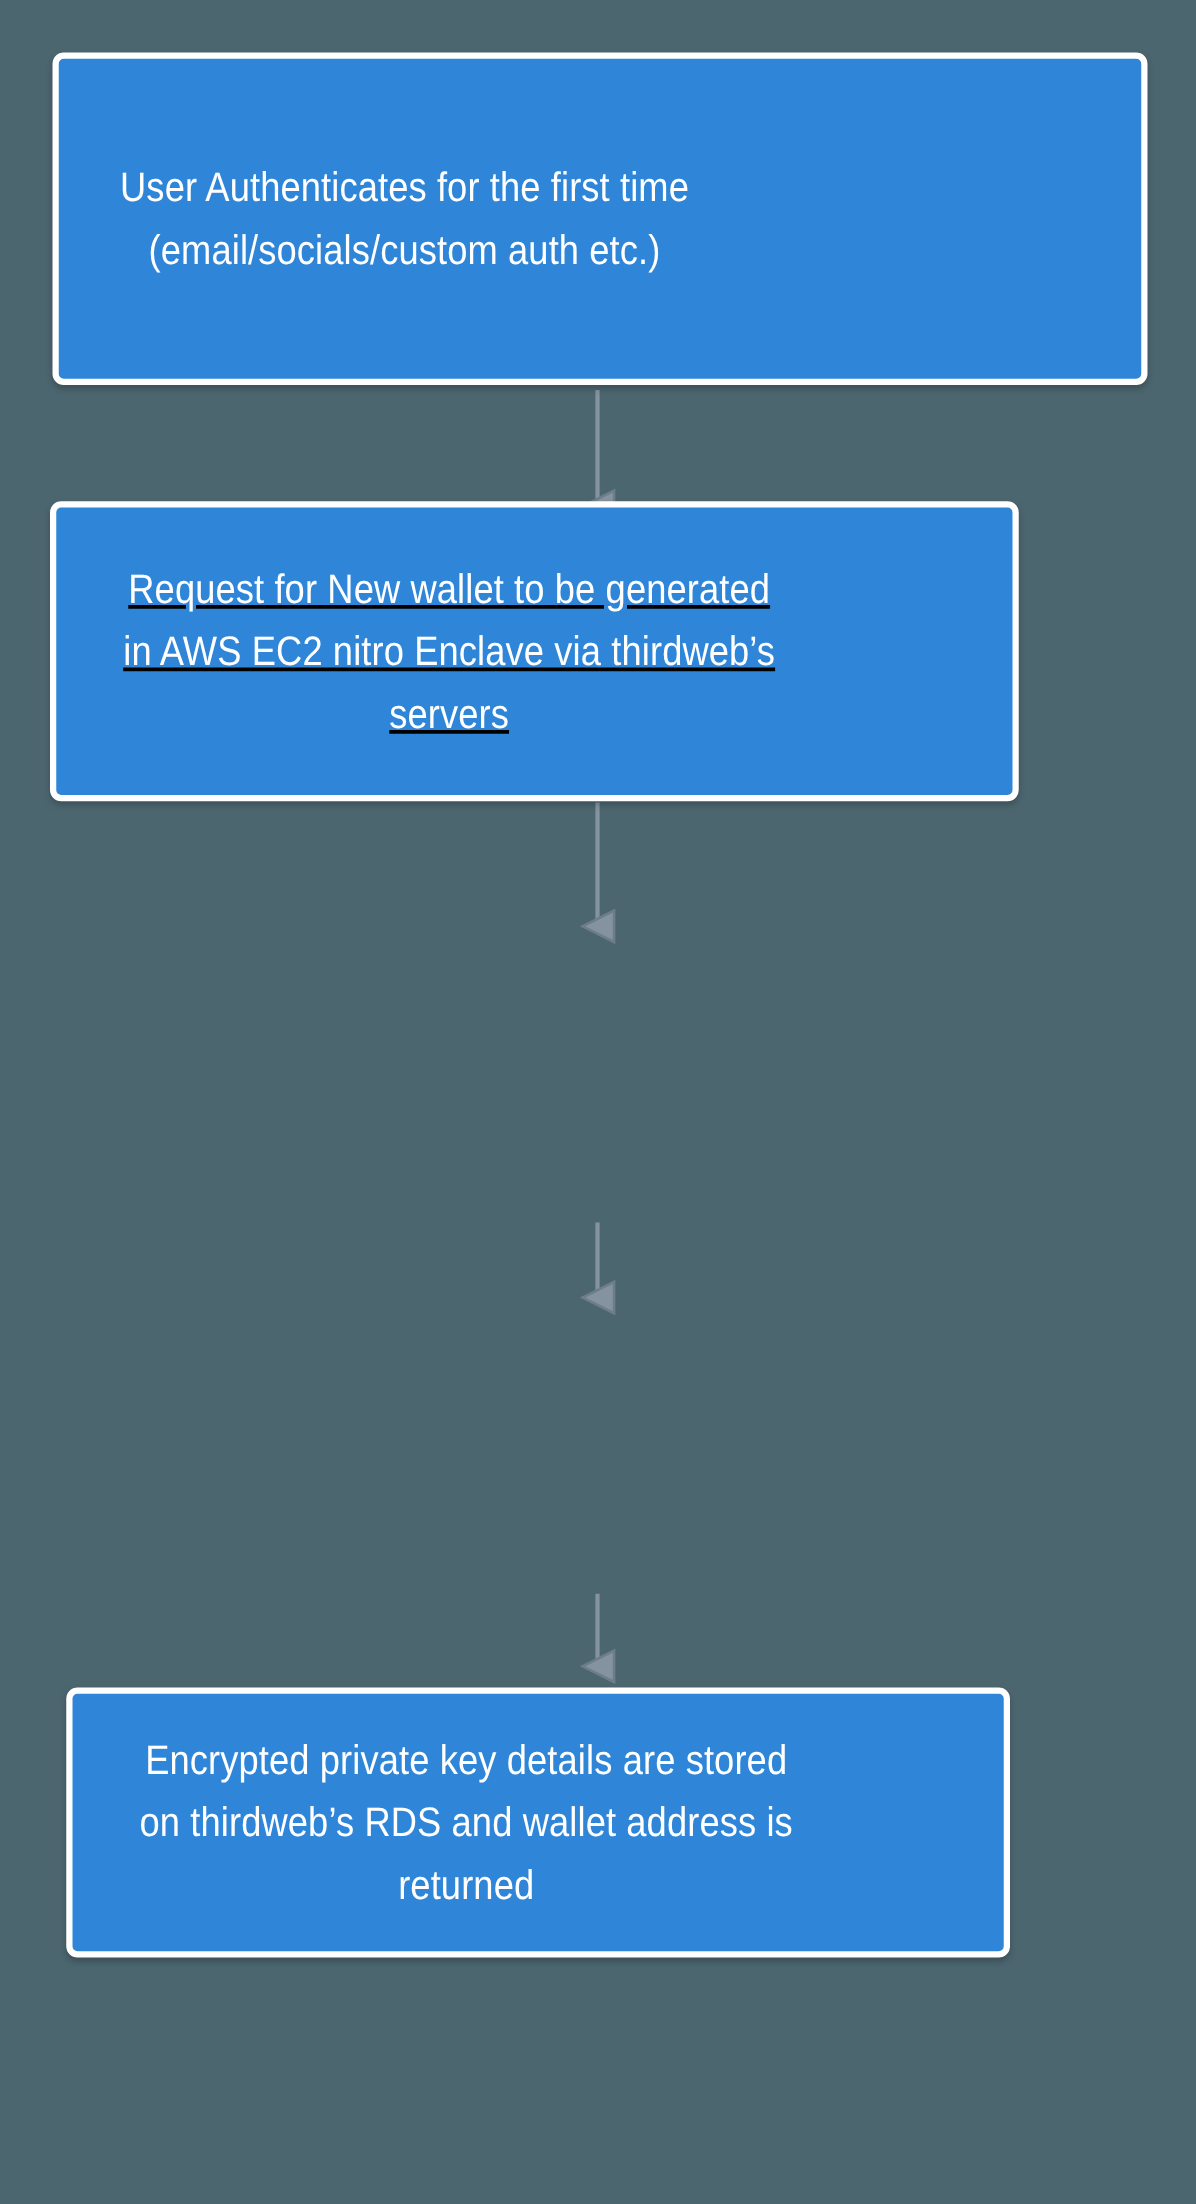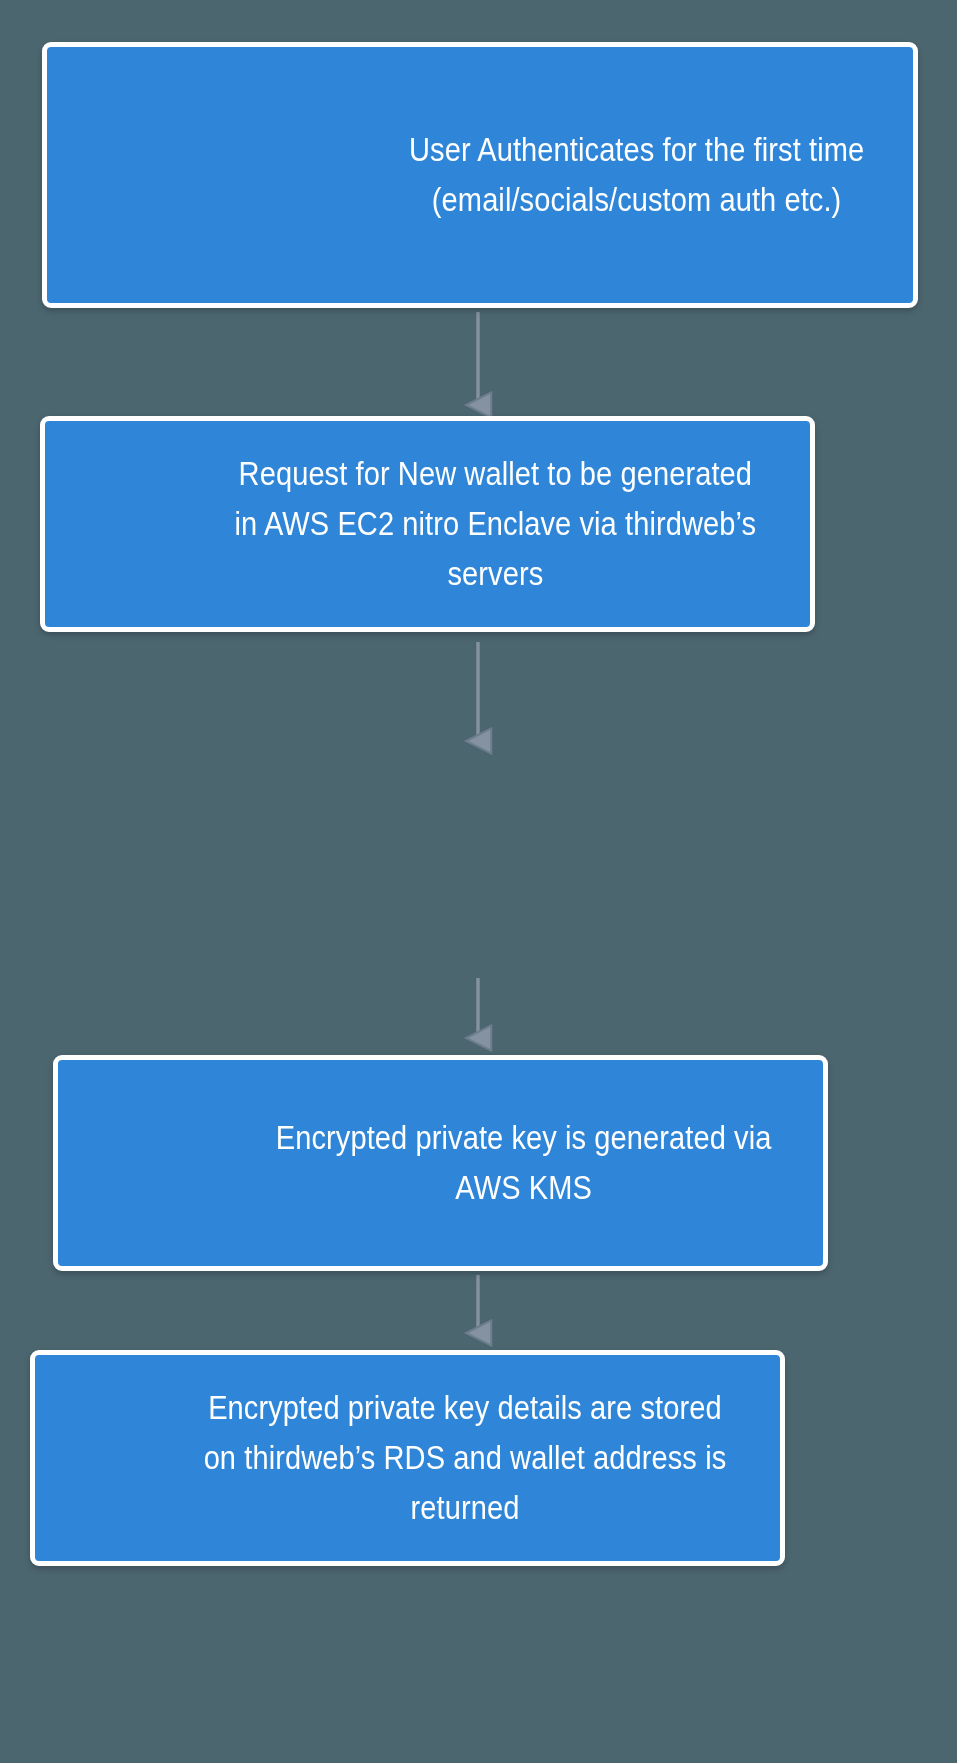--- a/index.html
+++ b/index.html
@@ -21,41 +21,41 @@
   }
   .node {
     position: absolute;
     box-sizing: border-box;
     background: #2f86d8;
     border: 5px solid #ffffff;
     border-radius: 9px;
     box-shadow: 0 3px 6px rgba(0,0,0,0.22);
     display: flex;
     align-items: center;
-    justify-content: flex-end;
+    justify-content: flex-start;
     padding: 6px 18px;
   }
   .node-label {
     color: #ffffff;
     text-align: center;
     font-size: 33px;
     line-height: 1.52;
     font-stretch: condensed;
     letter-spacing: 0.1px;
     font-weight: 400;
     white-space: pre-line;
     transform: scaleX(0.88);
     transform-origin: center center;
   }
   
   #node-0 { left: 42px;  top: 42px;   width: 876px; height: 266px; }
-  #node-1 { left: 40px;  top: 416px;  width: 775px; height: 216px; }
+  #node-1 { left: 40px;  top: 401px;  width: 775px; height: 240px; text-decoration: underline; }
   #node-2 { left: 40px;  top: 758px;  width: 775px; height: 216px; }
   #node-3 { left: 53px;  top: 1055px; width: 775px; height: 216px; }
-  #node-4 { left: 30px;  top: 1350px; width: 755px; height: 216px; }
+  #node-4 { left: 53px;  top: 1350px; width: 755px; height: 216px; }
 
   .connector {
     position: absolute;
     left: 0;
     top: 0;
     width: 957px;
     height: 1763px;
     pointer-events: none;
   }
 </style>
@@ -90,24 +90,20 @@
 (email/socials/custom auth etc.)</div>
   </div>
 
   <div class="node" id="node-1">
     <div class="node-label">Request for New wallet to be generated
 in AWS EC2 nitro Enclave via thirdweb’s
 servers</div>
   </div>
 
 
-  <div class="node" id="node-3">
-    <div class="node-label">Encrypted private key is generated via
-AWS KMS</div>
-  </div>
 
   <div class="node" id="node-4">
     <div class="node-label">Encrypted private key details are stored
 on thirdweb’s RDS and wallet address is
 returned</div>
   </div>
 
 </div>
 
 </body></html>

